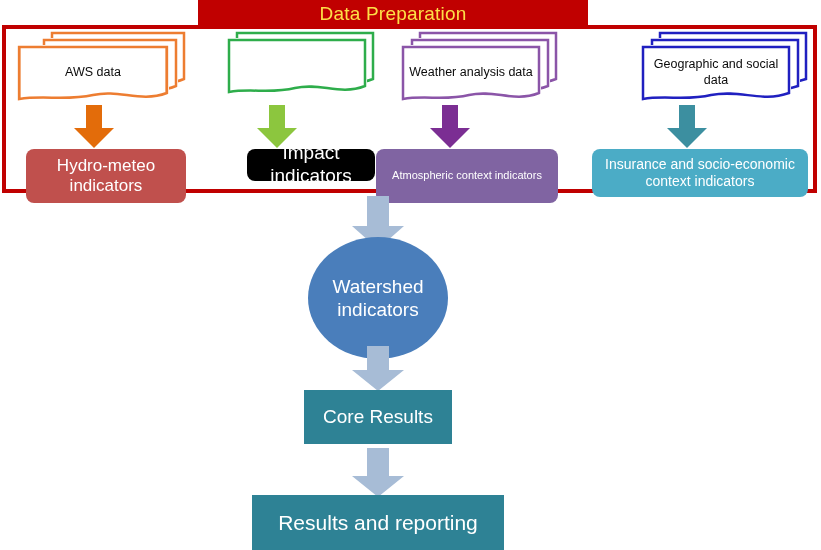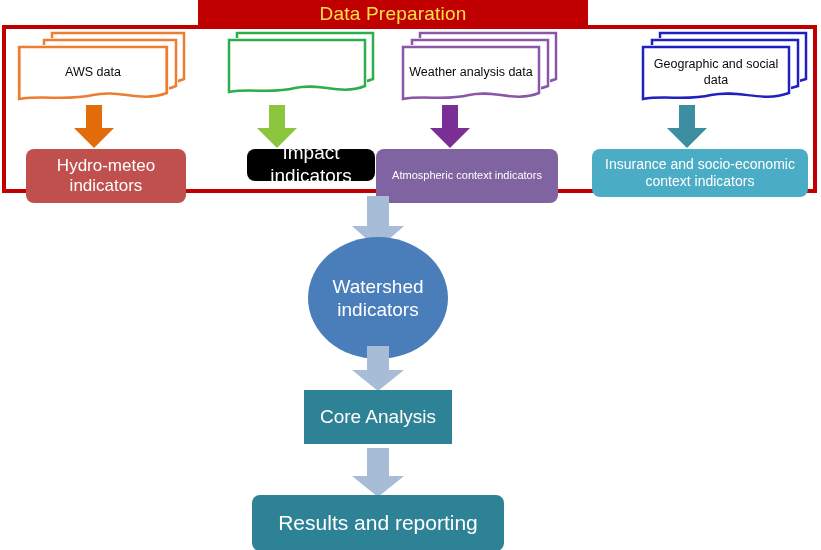--- a/index.html
+++ b/index.html
@@ -142,21 +142,20 @@
     left:50%;
     transform:translateX(-50%);
     top:495px;
     width:252px;height:56px;
     background:#2E8295;
     color:#ffffff;
     display:flex;
     align-items:center;
     justify-content:center;
     font-size:21px;
-    border-radius:8px;
   }
   .flow-center{position:absolute;left:0;right:4px;top:0;height:540px;}
   .flow-inner{position:absolute;left:378px;top:0;width:0;height:550px;}
   .flow-inner > *{position:absolute;left:0;}
 </style>
 </head>
 <body>
 
 <div id="stage">
 
@@ -275,21 +274,21 @@
       </div>
 
       <div class="ellipse" style="left:-70px;transform:none;">Watershed indicators</div>
 
       <div class="flow-arrow fa-2" style="left:-30px;transform:none;">
         <svg viewBox="0 0 60 46" preserveAspectRatio="none">
           <path d="M19,0 L41,0 L41,24 L56,24 L30,45 L4,24 L19,24 Z" fill="#A7BCD6"></path>
         </svg>
       </div>
 
-      <div class="core-box" style="left:-74px;transform:none;">Core Analysis</div>
+      <div class="core-box" style="left:-74px;transform:none;">Core Results</div>
 
       <div class="flow-arrow fa-3" style="left:-30px;transform:none;">
         <svg viewBox="0 0 60 50" preserveAspectRatio="none">
           <path d="M19,0 L41,0 L41,28 L56,28 L30,49 L4,28 L19,28 Z" fill="#A7BCD6"></path>
         </svg>
       </div>
 
       <div class="results-box" style="left:-126px;transform:none;">Results and reporting</div>
 
     </div>

